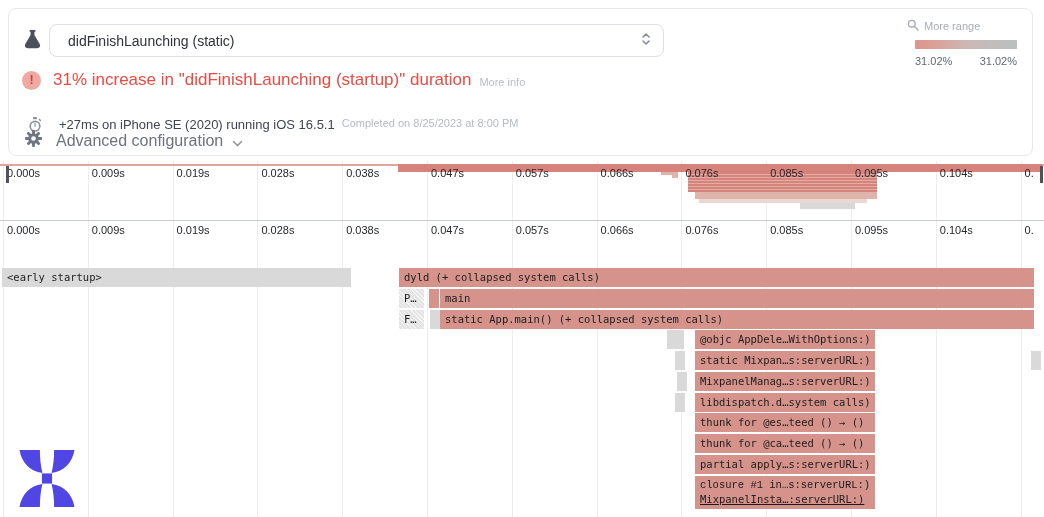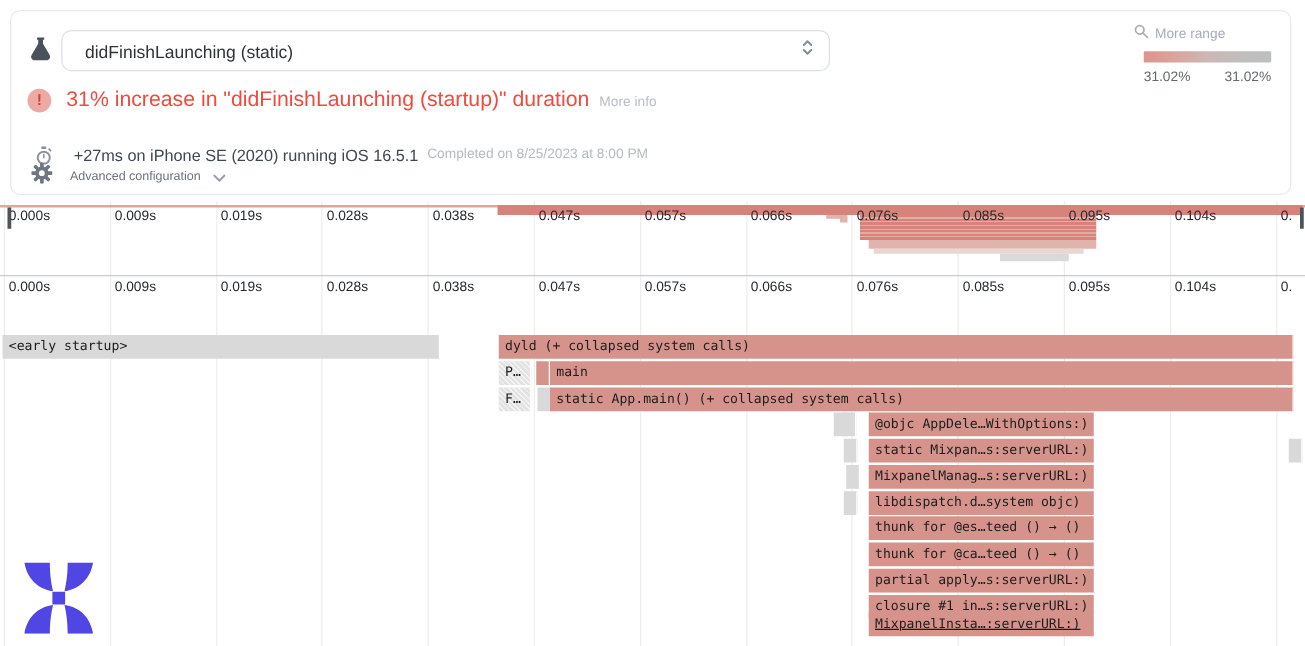--- a/index.html
+++ b/index.html
@@ -17,21 +17,21 @@
   .select-value{font-size:14px;color:#2e3338;flex:1;}
   .warning-row{position:absolute;left:13px;top:61px;display:flex;align-items:center;}
   .warn-badge{width:19px;height:19px;border-radius:50%;background:#efa9a3;color:#c9463e;
     font-weight:bold;font-size:12.5px;text-align:center;line-height:19px;flex:none;}
   .warn-text{margin-left:12px;font-size:17px;color:#ef4a40;white-space:nowrap;}
   .more-info{margin-left:8px;font-size:11px;color:#b7bec6;align-self:flex-end;padding-bottom:2px;cursor:pointer;}
   .device-row{position:absolute;left:13px;top:108px;display:flex;align-items:flex-start;}
   .device-text{margin-left:17px;font-size:13px;color:#3e4650;white-space:nowrap;}
   .completed{margin-left:7px;font-size:11px;color:#b4bbc3;white-space:nowrap;}
   .advanced-row{position:absolute;left:13px;top:121px;display:flex;align-items:center;cursor:pointer;}
-  .adv-text{margin-left:14px;font-size:10px;color:#6b737e;text-align:right;}
+  .adv-text{margin-left:14px;font-size:16px;color:#6b737e;text-align:right;}
   .adv-chevron{margin-left:9px;margin-top:2px;}
   .legend{position:absolute;top:10px;right:15px;width:102px;}
   .legend-title{display:flex;align-items:center;gap:5px;margin-left:-8px;font-size:11px;color:#a7aeb8;}
   .legend-bar{margin-top:7px;height:9px;border-radius:1px;
     background:linear-gradient(90deg,#de948a 0%,#d8a59d 25%,#ccb7b3 50%,#c0bebd 75%,#bcbfbf 100%);}
   .legend-labels{display:flex;justify-content:space-between;margin-top:6px;font-size:11px;color:#62696f;text-align:right;}
   
   .chart{position:absolute;left:0;top:160px;width:1044px;height:357px;}
   .gridline{position:absolute;top:1px;bottom:0;width:1px;background:#ededee;}
   .mini-hairline{position:absolute;left:0;top:4px;width:1044px;height:2px;background:#e5a49b;}
@@ -204,25 +204,25 @@
       <div class="flame-bar fb-salmon" style="left: 440px; top: 150px; width: 595px; height: 19px;">static App.main() (+ collapsed system calls)</div>
       <div class="flame-bar fb-gray" style="left: 667px; top: 170.25px; width: 5px; height: 19px;"></div>
       <div class="flame-bar fb-gray" style="left: 674px; top: 170.25px; width: 8px; height: 19px;"></div>
       <div class="flame-bar fb-salmon" style="left: 695px; top: 170.25px; width: 181px; height: 19px;">@objc AppDele…WithOptions:)</div>
       <div class="flame-bar fb-gray" style="left: 675px; top: 191px; width: 5px; height: 19px;"></div>
       <div class="flame-bar fb-salmon" style="left: 695px; top: 191px; width: 181px; height: 19px;">static Mixpan…s:serverURL:)</div>
       <div class="flame-bar fb-gray" style="left: 1031px; top: 191px; width: 3px; height: 19px;"></div>
       <div class="flame-bar fb-gray" style="left: 677px; top: 211.75px; width: 2px; height: 19px;"></div>
       <div class="flame-bar fb-salmon" style="left: 695px; top: 211.75px; width: 181px; height: 19px;">MixpanelManag…s:serverURL:)</div>
       <div class="flame-bar fb-gray" style="left: 675px; top: 232.5px; width: 4px; height: 19px;"></div>
-      <div class="flame-bar fb-salmon" style="left: 695px; top: 232.5px; width: 181px; height: 19px;">libdispatch.d…system objc)</div>
+      <div class="flame-bar fb-salmon" style="left: 695px; top: 232.5px; width: 181px; height: 19px;">libdispatch.d…system calls)</div>
       <div class="flame-bar fb-salmon" style="left: 695px; top: 253.25px; width: 181px; height: 19px;">thunk for @es…teed () → ()</div>
       <div class="flame-bar fb-salmon" style="left: 695px; top: 274px; width: 181px; height: 19px;">thunk for @ca…teed () → ()</div>
       <div class="flame-bar fb-salmon" style="left: 695px; top: 294.75px; width: 181px; height: 19px;">partial apply…s:serverURL:)</div>
-      <div class="flame-bar fb-salmon" style="left: 695px; top: 315.5px; width: 181px; height: 19px;">closure #1 in…s:serverURL:)</div>
+      <div class="flame-bar fb-salmon" style="left: 695px; top: 315.5px; width: 181px; height: 19px; font-family: Liberation Mono, monospace;">closure #1 in…s:serverURL:)</div>
       <div class="flame-bar fb-salmon" style="left: 695px; top: 330px; width: 181px; height: 19px; text-decoration: underline;">MixpanelInsta…:serverURL:)</div>
     </div>
 </div>
 
 <div class="logo">
   <svg width="62" height="57" viewBox="0 0 60 56" fill="#5046e4">
     <path d="M3,0 H23 C23,9 24,16 25.5,22.5 C13,21 5,12 3,0 Z"></path>
     <path d="M57,0 H37 C37,9 36,16 34.5,22.5 C47,21 55,12 57,0 Z"></path>
     <path d="M3,56 H23 C23,47 24,40 25.5,33.5 C13,35 5,44 3,56 Z"></path>
     <path d="M57,56 H37 C37,47 36,40 34.5,33.5 C47,35 55,44 57,56 Z"></path>

